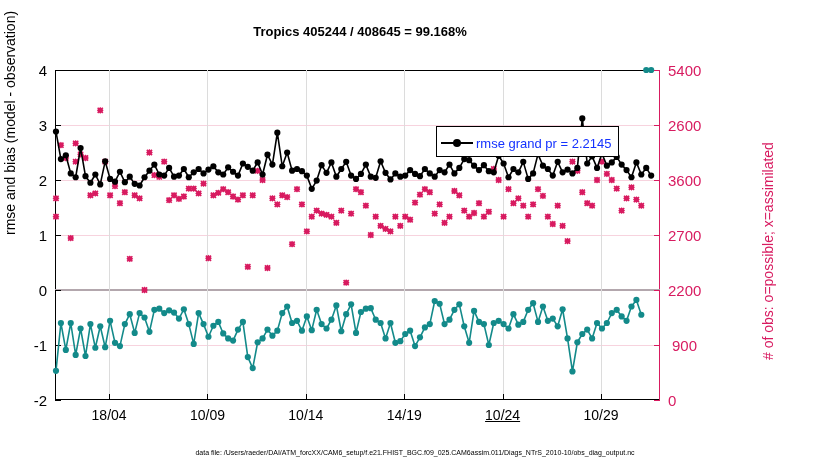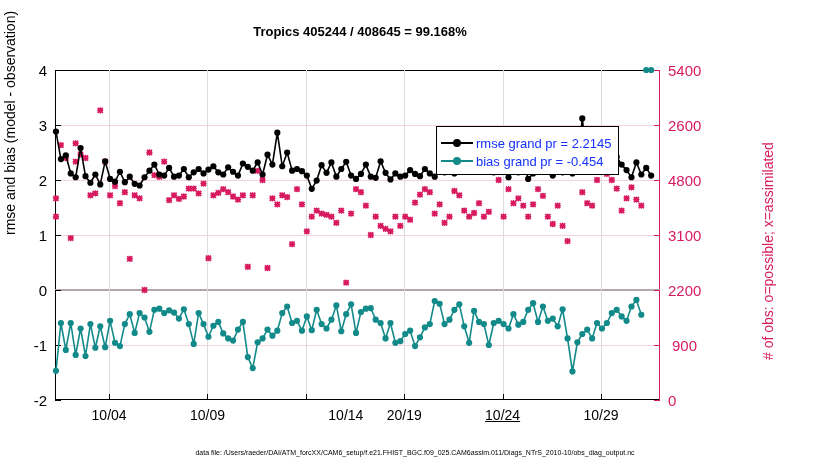--- a/index.html
+++ b/index.html
@@ -230,37 +230,37 @@
         <div class="ytick-left" style="top: 220px;">0</div>
         <div class="ytick-mark-left" style="top: 220px;"></div>
         <div class="ytick-left" style="top: 275px;">-1</div>
         <div class="ytick-mark-left" style="top: 275px;"></div>
         <div class="ytick-left" style="top: 330px;">-2</div>
         <div class="ytick-mark-left" style="top: 330px;"></div>
         <div class="ytick-right" style="top: 0px;">5400</div>
         <div class="ytick-mark-right" style="top: 0px;"></div>
         <div class="ytick-right" style="top: 55px;">2600</div>
         <div class="ytick-mark-right" style="top: 55px;"></div>
-        <div class="ytick-right" style="top: 110px;">4800</div>
+        <div class="ytick-right" style="top: 110px;">3600</div>
         <div class="ytick-mark-right" style="top: 110px;"></div>
-        <div class="ytick-right" style="top: 165px;">3100</div>
+        <div class="ytick-right" style="top: 165px;">2700</div>
         <div class="ytick-mark-right" style="top: 165px;"></div>
         <div class="ytick-right" style="top: 220px;">2200</div>
         <div class="ytick-mark-right" style="top: 220px;"></div>
         <div class="ytick-right" style="top: 275px; margin-left: 12px;">900</div>
         <div class="ytick-mark-right" style="top: 275px;"></div>
         <div class="ytick-right" style="top: 330px;">0</div>
         <div class="ytick-mark-right" style="top: 330px;"></div>
-        <div class="xtick" style="left: 54.1057px;">10/04</div>
+        <div class="xtick" style="left: 54.1057px;">18/04</div>
         <div class="xtick-mark" style="left: 54.1057px;"></div>
         <div class="xtick" style="left: 152.48px;">10/09</div>
         <div class="xtick-mark" style="left: 152.48px;"></div>
-        <div class="xtick" style="left: 250.854px; margin-left: 40px;">10/14</div>
+        <div class="xtick" style="left: 250.854px;">10/14</div>
         <div class="xtick-mark" style="left: 250.854px;"></div>
-        <div class="xtick" style="left: 349.228px;">20/19</div>
+        <div class="xtick" style="left: 349.228px;">14/19</div>
         <div class="xtick-mark" style="left: 349.228px;"></div>
         <div class="xtick" style="left: 447.602px; text-decoration: underline;">10/24</div>
         <div class="xtick-mark" style="left: 447.602px;"></div>
         <div class="xtick" style="left: 545.976px;">10/29</div>
         <div class="xtick-mark" style="left: 545.976px;"></div>
       </div>
 
     <svg id="series-svg" viewBox="0 0 605 330" preserveAspectRatio="none">
       <g id="g-obs">
           <path d="M0.9837398373983737 124.93333333333331L4.383739837398373 128.33333333333331L0.9837398373983737 131.73333333333332L-2.4162601626016262 128.33333333333331Z" fill="#D81B60"></path>
@@ -766,24 +766,17 @@
   </div>
 
   <div id="legend">
     <div class="legend-row">
       <span class="legend-swatch">
         <span class="lsline" style="background:#000000"></span>
         <span class="lsdot" style="background:#000000"></span>
       </span>
       <span class="legend-text">rmse grand pr = 2.2145</span>
     </div>
-    <div class="legend-row">
-      <span class="legend-swatch">
-        <span class="lsline" style="background:#138a8a"></span>
-        <span class="lsdot" style="background:#138a8a"></span>
-      </span>
-      <span class="legend-text">bias grand pr = -0.454</span>
-    </div>
   </div>
 
 
   <div id="footer">data file: /Users/raeder/DAI/ATM_forcXX/CAM6_setup/f.e21.FHIST_BGC.f09_025.CAM6assim.011/Diags_NTrS_2010-10/obs_diag_output.nc</div>
 </div>
 
 </body></html>

